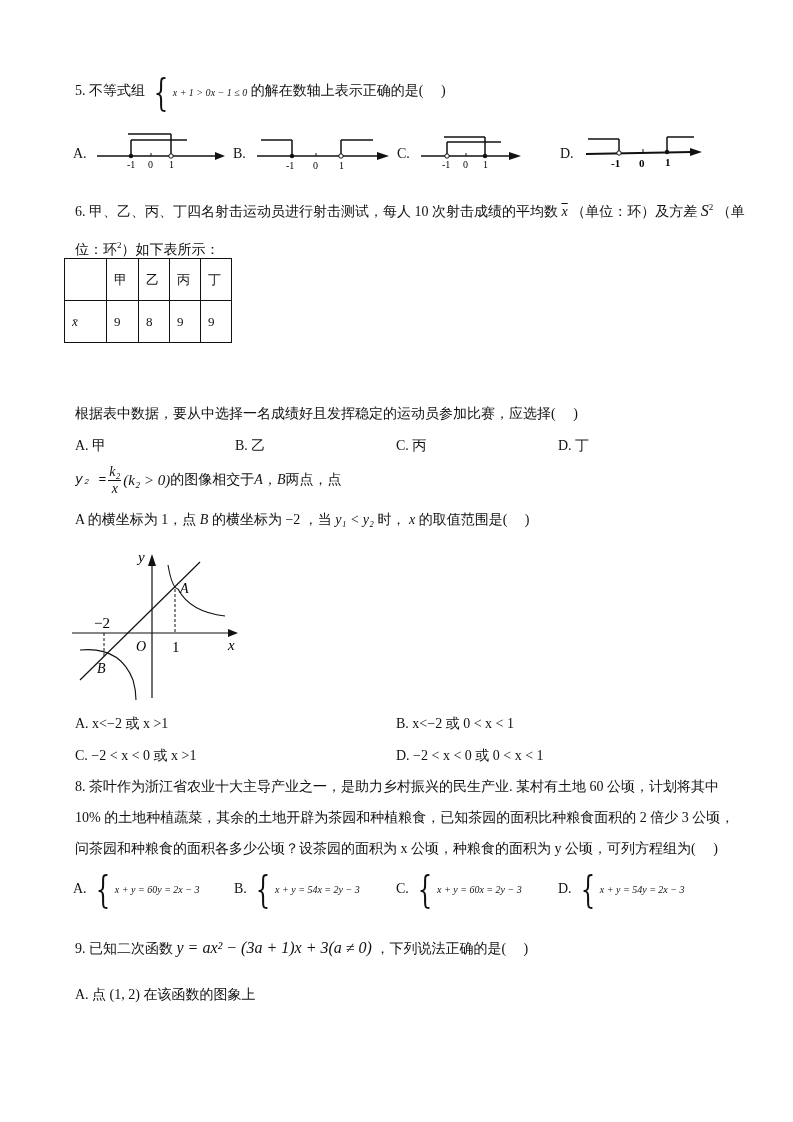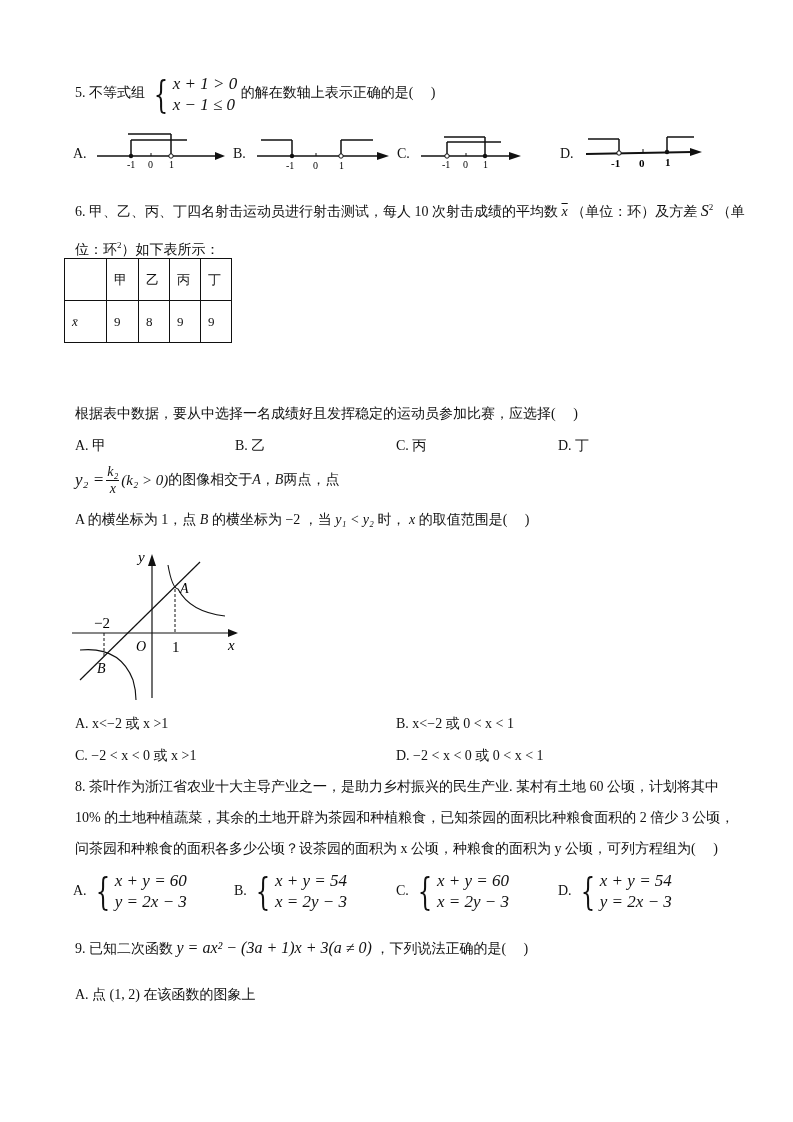--- a/index.html
+++ b/index.html
@@ -11,21 +11,21 @@
   svg text { font-family:"Liberation Serif","DejaVu Serif",serif; }
   table.data { position:absolute; left:64px; top:258px; border-collapse:collapse; }
   table.data td { border:1.5px solid #111; height:41px; padding:0 0 0 7px; font-size:13px; vertical-align:middle; }
   table.data td.c0 { width:34px; }
   table.data td.c1 { width:24px; }
   table.data td.c2 { width:23px; }
   table.data td.c3 { width:23px; }
   table.data td.c4 { width:23px; }
   .brace { font-size:38px; font-family:"DejaVu Serif",serif; font-weight:normal; line-height:38px; transform:scaleX(0.6); display:inline-block; }
   .sys { display:inline-flex; align-items:center; vertical-align:middle; }
-  .sys .eqs { display:inline-flex; flex-direction:column; line-height:21px; font-size:17px;justify-content:center; }
+  .sys .eqs { display:inline-flex; flex-direction:row; line-height:21px; font-size:10px;justify-content:center; }
 </style>
 </head>
 <body>
 
 <div class="abs" style="left:75px; top:73px; font-size:14px;">
   <span>5.</span>
   <span>不等式组</span>
   <span class="sys">
     <span class="brace">{</span>
     <span class="eqs it">
@@ -138,21 +138,21 @@
 </tbody>
   </table>
 
 <div class="abs line" style="left:75px; top:404px;text-align:right;">根据表中数据，要从中选择一名成绩好且发挥稳定的运动员参加比赛，应选择(　 )</div>
 <div class="abs line" style="left:75px; top:436px;">A. 甲</div>
 <div class="abs line" style="left:235px; top:436px;">B. 乙</div>
 <div class="abs line" style="left:396px; top:436px;">C. 丙</div>
 <div class="abs line" style="left:558px; top:436px;">D. 丁</div>
 
 <div class="abs" style="left:75px; top:462px; line-height:36px; display:flex; align-items:center;">
-  <span class="it" style="font-size:17px;">y₂ =</span>
+  <span class="it" style="font-size:13px;font-family:Liberation Mono, monospace;">y₂ =</span>
   <span style="display:inline-flex; flex-direction:column; align-items:center; line-height:16px; font-size:14px; margin:0 2px;">
     <span class="it" style="border-bottom:1px solid #111; padding:0 1px;">k₂</span>
     <span class="it">x</span>
   </span>
   <span class="it" style="font-size:15px;">(k₂ &gt; 0)</span>
   <span>的图像相交于</span>
   <span class="it">A</span>
     <span>，</span>
     <span class="it">B</span>
   <span>两点，点</span>

